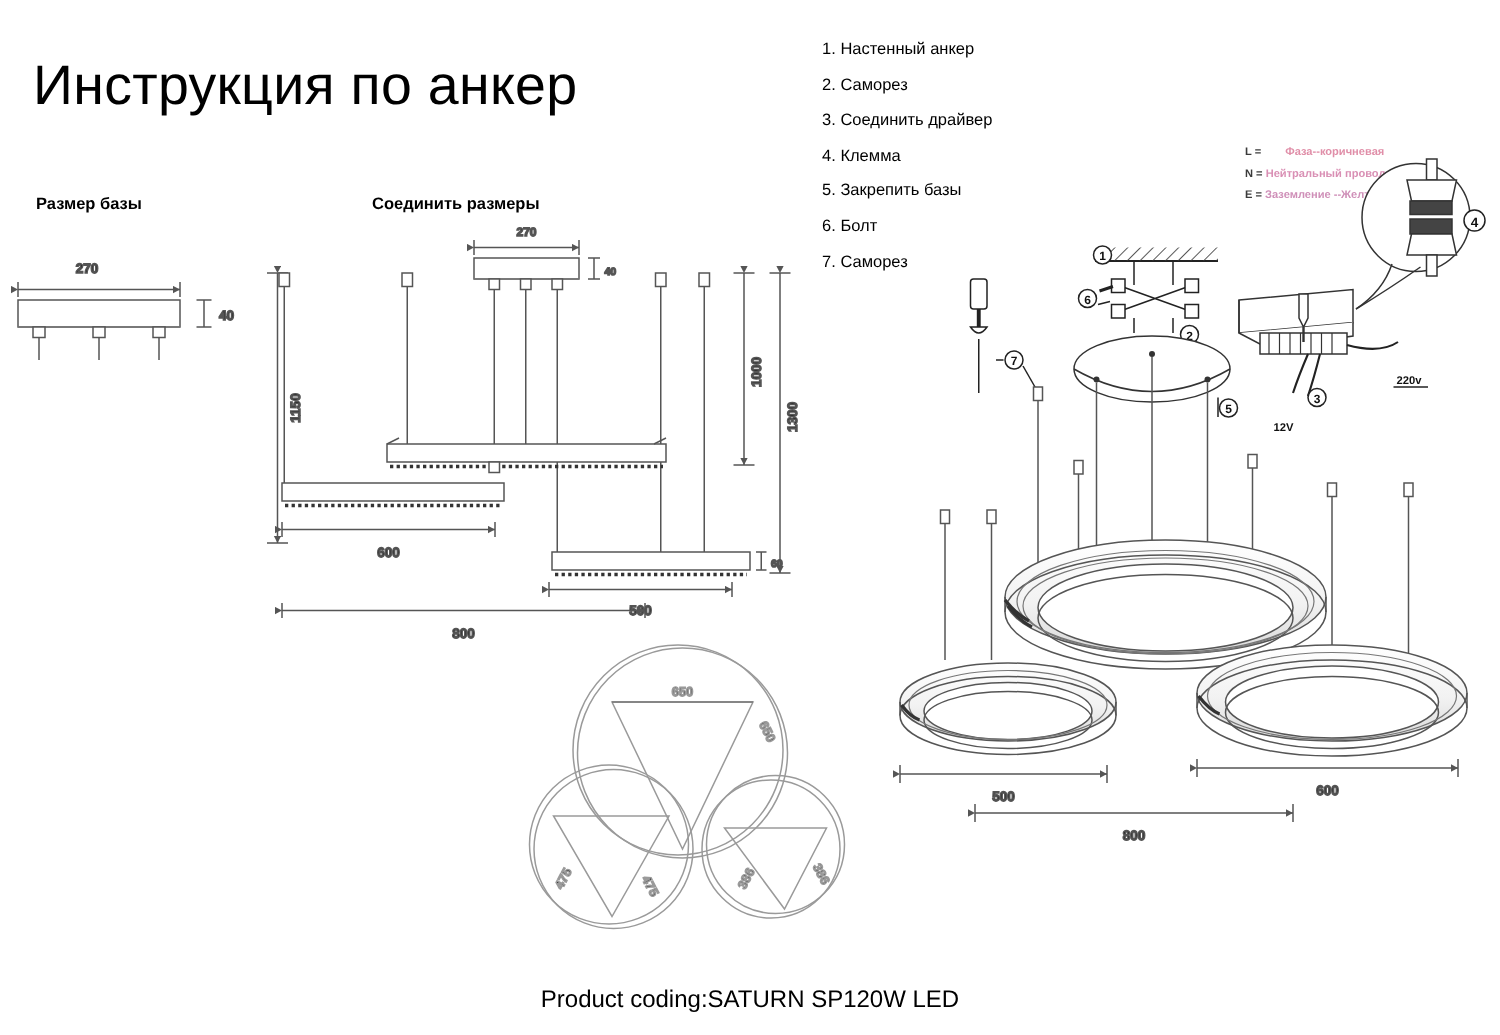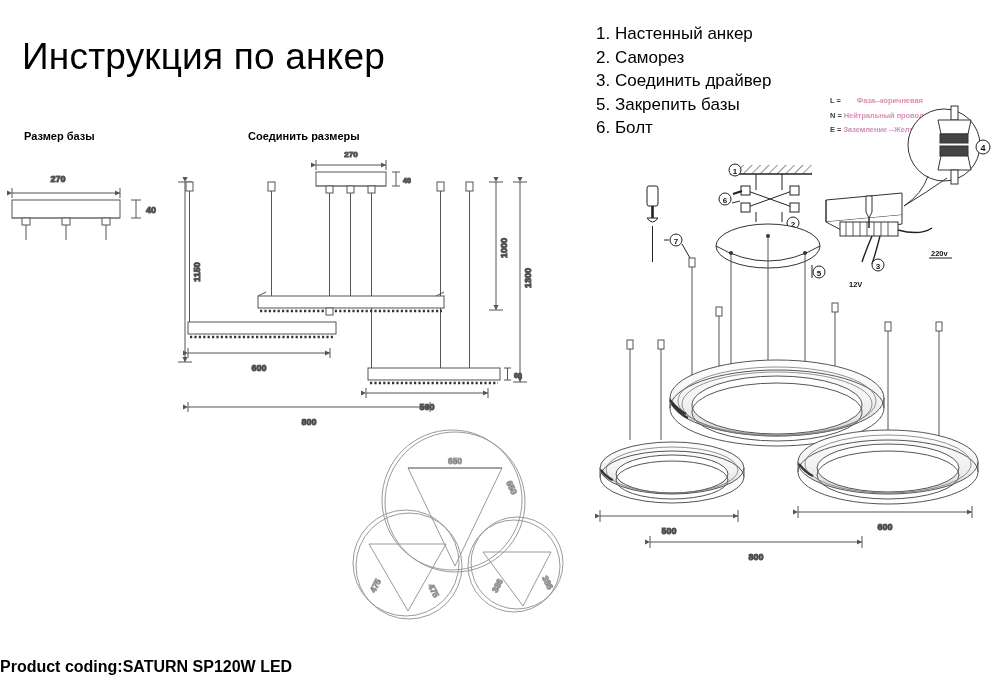--- a/index.html
+++ b/index.html
@@ -1,31 +1,31 @@
 <!DOCTYPE html>
 <html><head>
 <meta charset="utf-8">
 <style>
   html,body{margin:0;padding:0;background:#ffffff;}
   body{width:1000px;height:690px;position:relative;overflow:hidden;
        font-family:"Liberation Sans","DejaVu Sans",sans-serif;color:#000;}
   .abs{position:absolute;}
   #title{left:22px;top:36px;font-size:37px;letter-spacing:.2px;white-space:nowrap;}
-  #steps{left:548px;top:22px;width:300px;font-size:17px;line-height:23.6px;margin-left:48px;}
+  #steps{left:548px;top:22px;width:300px;font-size:11px;line-height:23.6px;}
   #steps .step{white-space:nowrap;}
   .sec-head{font-size:11px;font-weight:bold;white-space:nowrap;}
   #head-base{left:24px;top:130px;}
   #head-dims{left:248px;top:130px;}
   #legend{left:830px;top:94px;width:170px;font-size:7.4px;line-height:14.6px;font-weight:bold;}
   #legend .lrow{white-space:nowrap;}
   .lk{color:#3b3b3b;}
   .lv1{color:#e08ea8;padding-left:14px;}
   .lv2{color:#d98fb4;}
   .lv3{color:#cf8fb8;}
-  #footer{left:0;top:658px;width:1000px;font-size:16px;font-weight:bold;}
+  #footer{left:0;top:658px;width:1000px;text-align:center;font-size:16px;font-weight:normal;}
   svg{position:absolute;left:0;top:0;}
   .dimtxt{font-family:"Liberation Sans",sans-serif;font-weight:bold;}
 </style>
 </head>
 <body>
 
 <div class="abs" id="title">Инструкция по анкер</div>
 
 <div class="abs" id="steps">
   <div class="step">
@@ -34,26 +34,34 @@
   </div>
   <div class="step">
     <span>2.</span>
     <span>Саморез</span>
   </div>
   <div class="step">
     <span>3.</span>
     <span>Соединить драйвер</span>
   </div>
   <div class="step">
+    <span>4.</span>
+    <span>Клемма</span>
+  </div>
+  <div class="step">
     <span>5.</span>
     <span>Закрепить базы</span>
   </div>
   <div class="step">
     <span>6.</span>
     <span>Болт</span>
+  </div>
+  <div class="step">
+    <span>7.</span>
+    <span>Саморез</span>
   </div>
 </div>
 
 <div class="abs sec-head" id="head-base">Размер базы</div>
 <div class="abs sec-head" id="head-dims">Соединить размеры</div>
 
 <div class="abs" id="legend">
   <div class="lrow">
     <span class="lk">L =</span>
     <span class="lv1">Фаза--коричневая</span>

